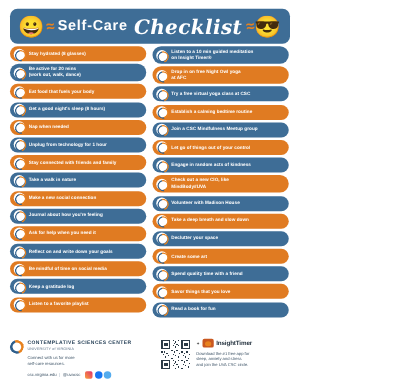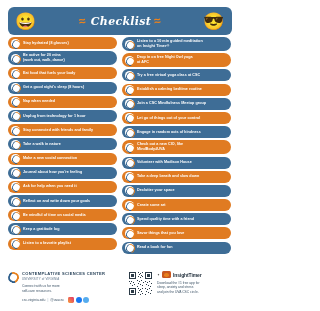--- a/index.html
+++ b/index.html
@@ -20,21 +20,21 @@
   }
   .emoji { font-size: 17px; line-height: 1; }
   .title-wrap { display: flex; align-items: center; gap: 3px; flex: 1; justify-content: center; }
   .spark { color: #e8821e; font-size: 12px; font-weight: bold; line-height: 1; }
   .spark.l { transform: rotate(-8deg); }
   .spark.r { transform: rotate(172deg); }
   .t-main {
     color: #fff; font-size: 11.5px; font-weight: bold; letter-spacing: .6px;
   }
   .t-script {
-    color: #fff; font-size: 11px; font-style: italic; font-weight: bold;
+    color: #fff; font-size: 16px; font-style: italic; font-weight: bold;
     font-family: "DejaVu Serif", serif; letter-spacing: .3px;
     text-decoration: none; margin-left: 2px;
   }
 
   
   .cols { position: absolute; left: 8px; top: 37px; width: 224px; display: flex; gap: 5px; }
   .col { width: 109px; display: flex; flex-direction: column; gap: 2.2px; }
 
   .row {
     display: flex; align-items: center; gap: 3px;
@@ -101,20 +101,21 @@
 </style>
 </head>
 <body>
 
 <div id="page">
 
   <div class="header">
     <span class="emoji">😀</span>
     <span class="title-wrap">
       <span class="spark l">≈</span>
+      <span class="t-main">Self-Care</span>
       <span class="t-script">Checklist</span>
       <span class="spark r">≈</span>
     </span>
     <span class="emoji">😎</span>
   </div>
 
   <div class="cols">
     <div class="col" id="col-left">
         <div class="row orange">
           <span class="logo-ico"></span>

